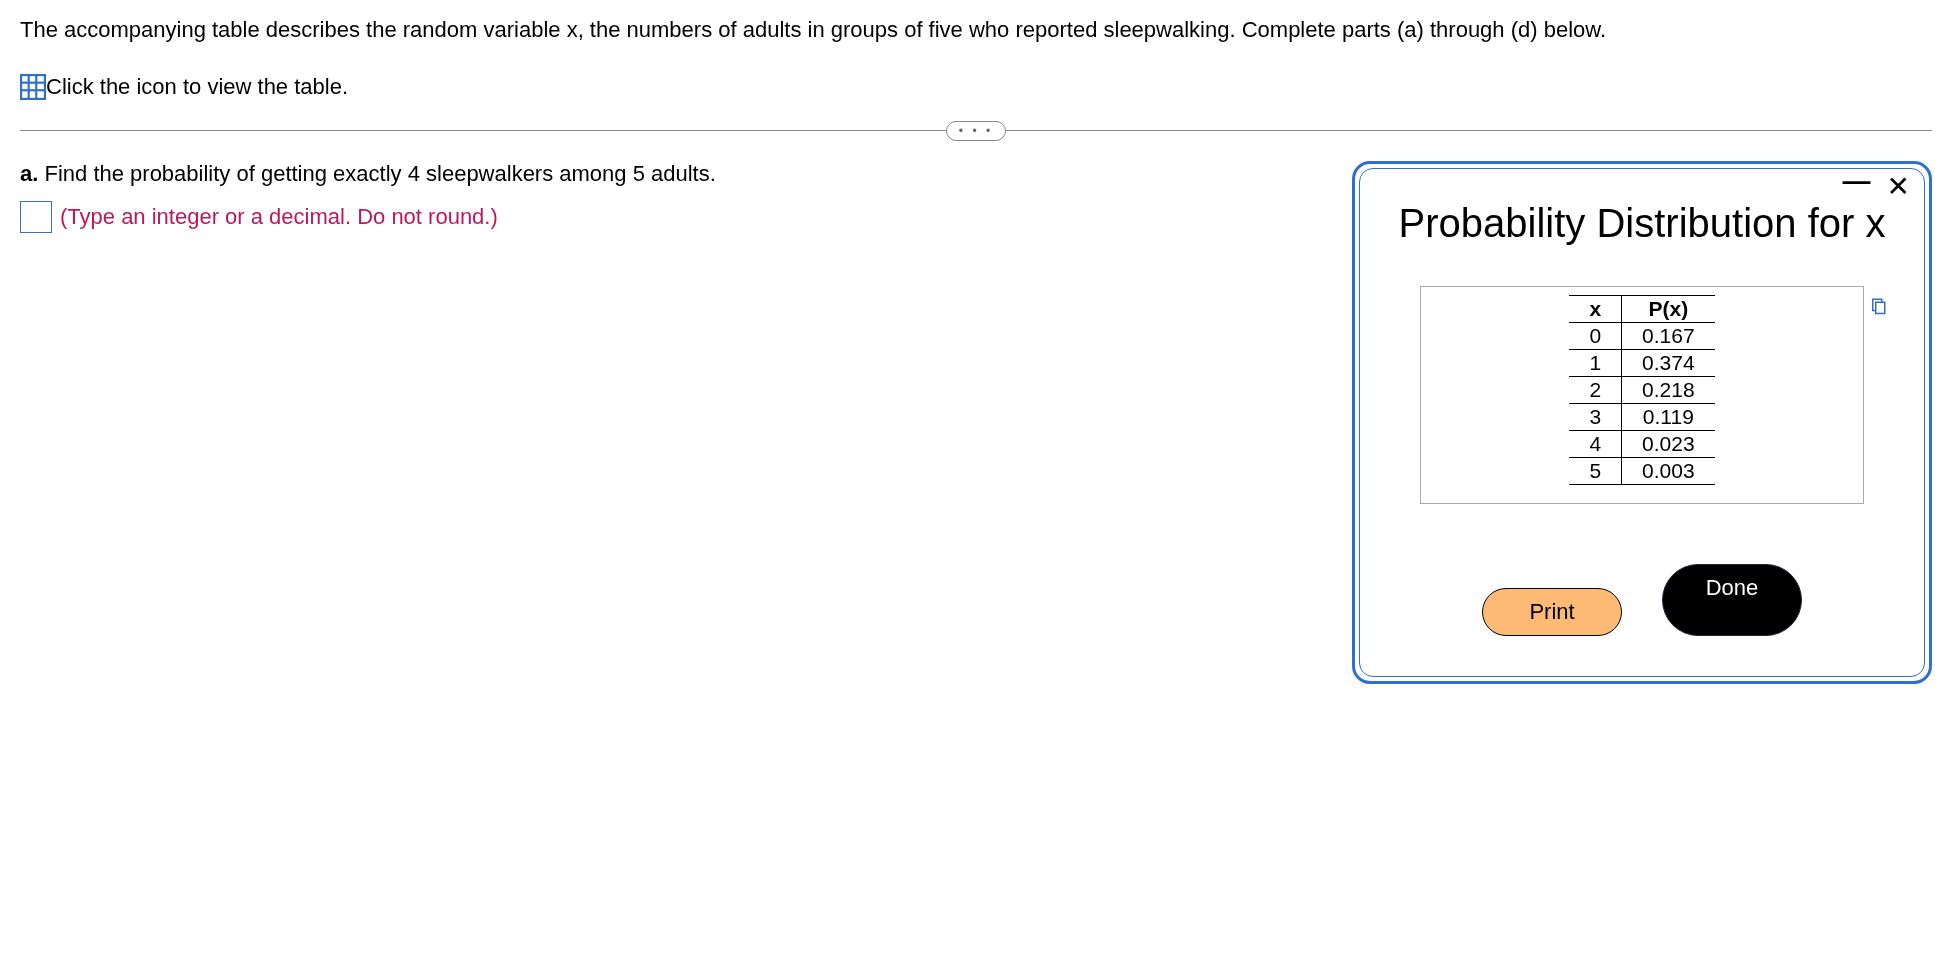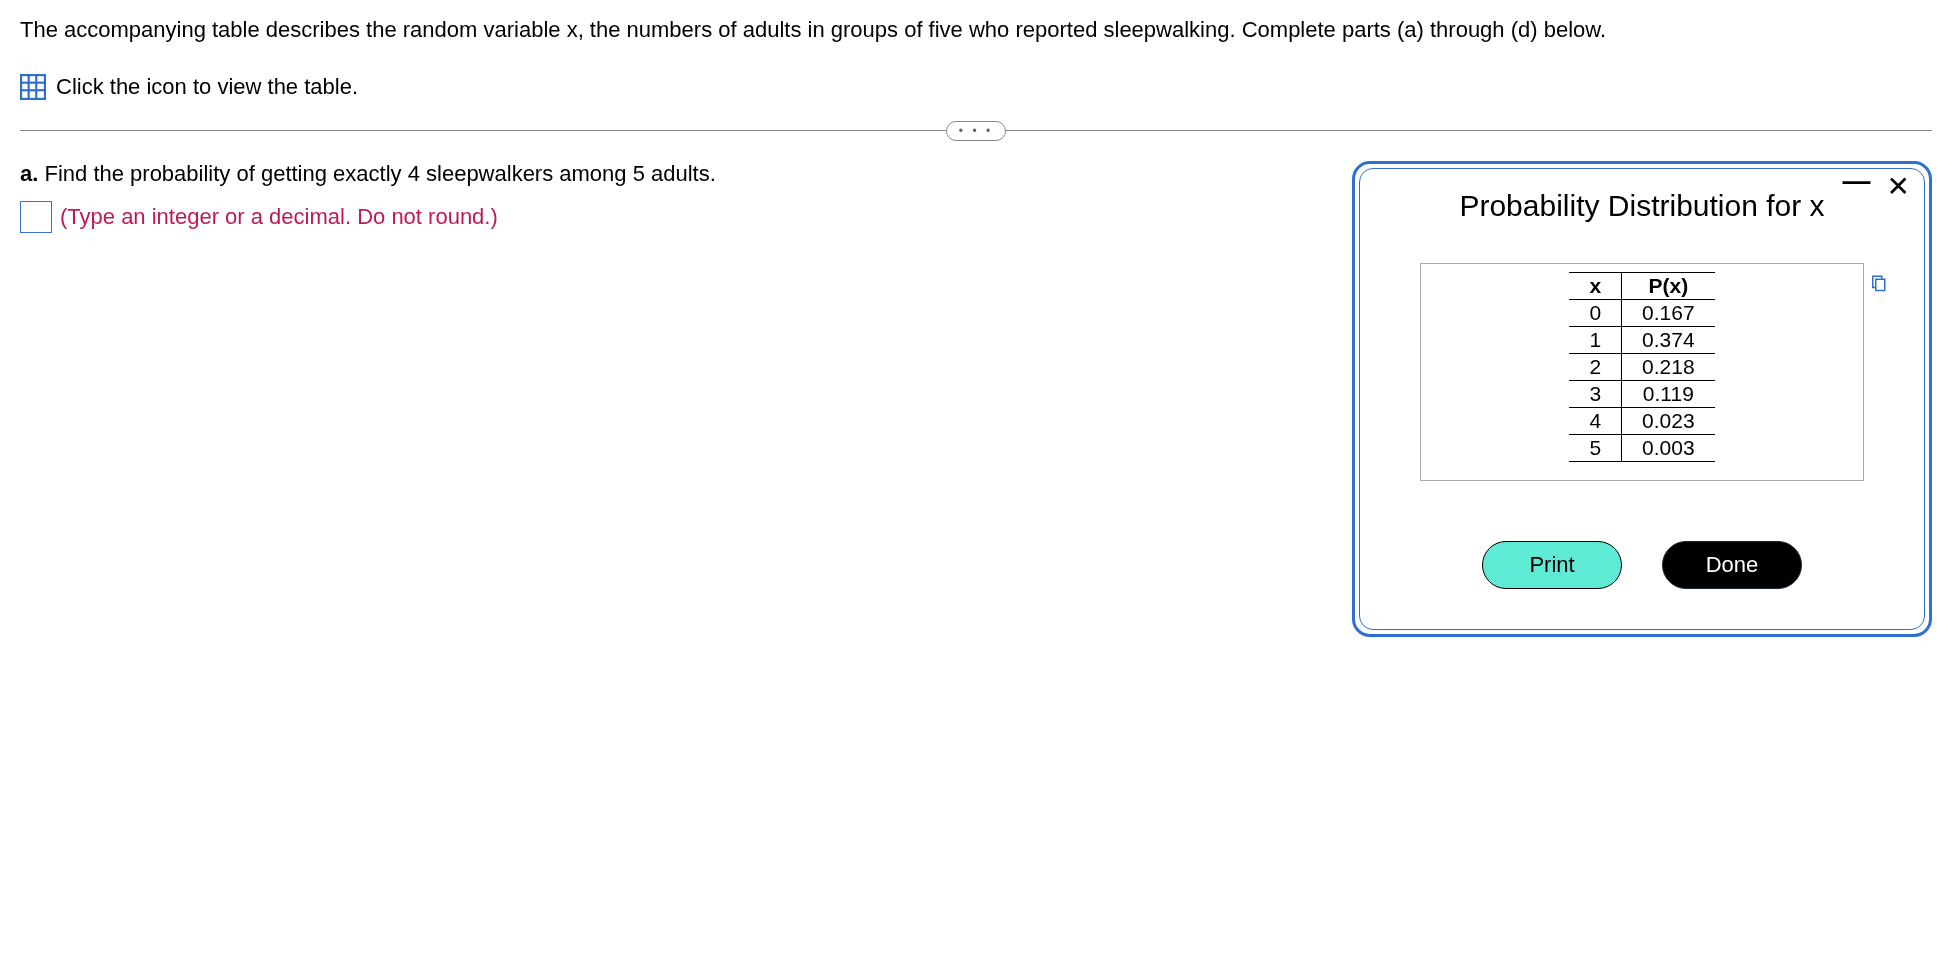--- a/index.html
+++ b/index.html
@@ -10,21 +10,20 @@
     color: #000;
     background: #fff;
   }
   .intro {
     margin-bottom: 28px;
     line-height: 1.4;
   }
   .icon-row {
     display: flex;
     align-items: center;
-    gap: 10px;
     margin-bottom: 30px;
   }
   .table-icon {
     width: 26px;
     height: 26px;
     display: inline-block;
   }
   .table-icon svg { display:block; }
   .collapse-line {
     border-top: 1px solid #888;
@@ -98,22 +97,22 @@
     position: relative;
     top: -6px;
   }
   .close-icon {
     font-size: 28px;
     font-weight: normal;
     line-height: 20px;
   }
   .modal-title {
     text-align: center;
-    font-size: 30px;
-    margin: 2px 0 40px 0;
+    font-size: 40px;
+    margin: 14px 0 40px 0;
   }
   .table-wrap {
     border: 1px solid #aaa;
     padding: 8px 10px 18px 10px;
     margin: 0 30px 60px 30px;
     position: relative;
   }
   .copy-icon {
     position: absolute;
     top: 8px;
@@ -144,22 +143,23 @@
   .btn {
     min-width: 140px;
     padding: 10px 30px;
     border-radius: 999px;
     font-size: 22px;
     text-align: center;
     box-sizing: border-box;
   }
   .btn-outline {
     border: 1.5px solid #000;
-    background: #5eead4;
+    background: #fdba74;
     color: #000;
+    margin-top: 24px;
   }
   .btn-solid {
     border: 1.5px solid #1d2634;
     background: #000000;
     color: #fff;
   }
 </style>
 </head>
 <body>
 

